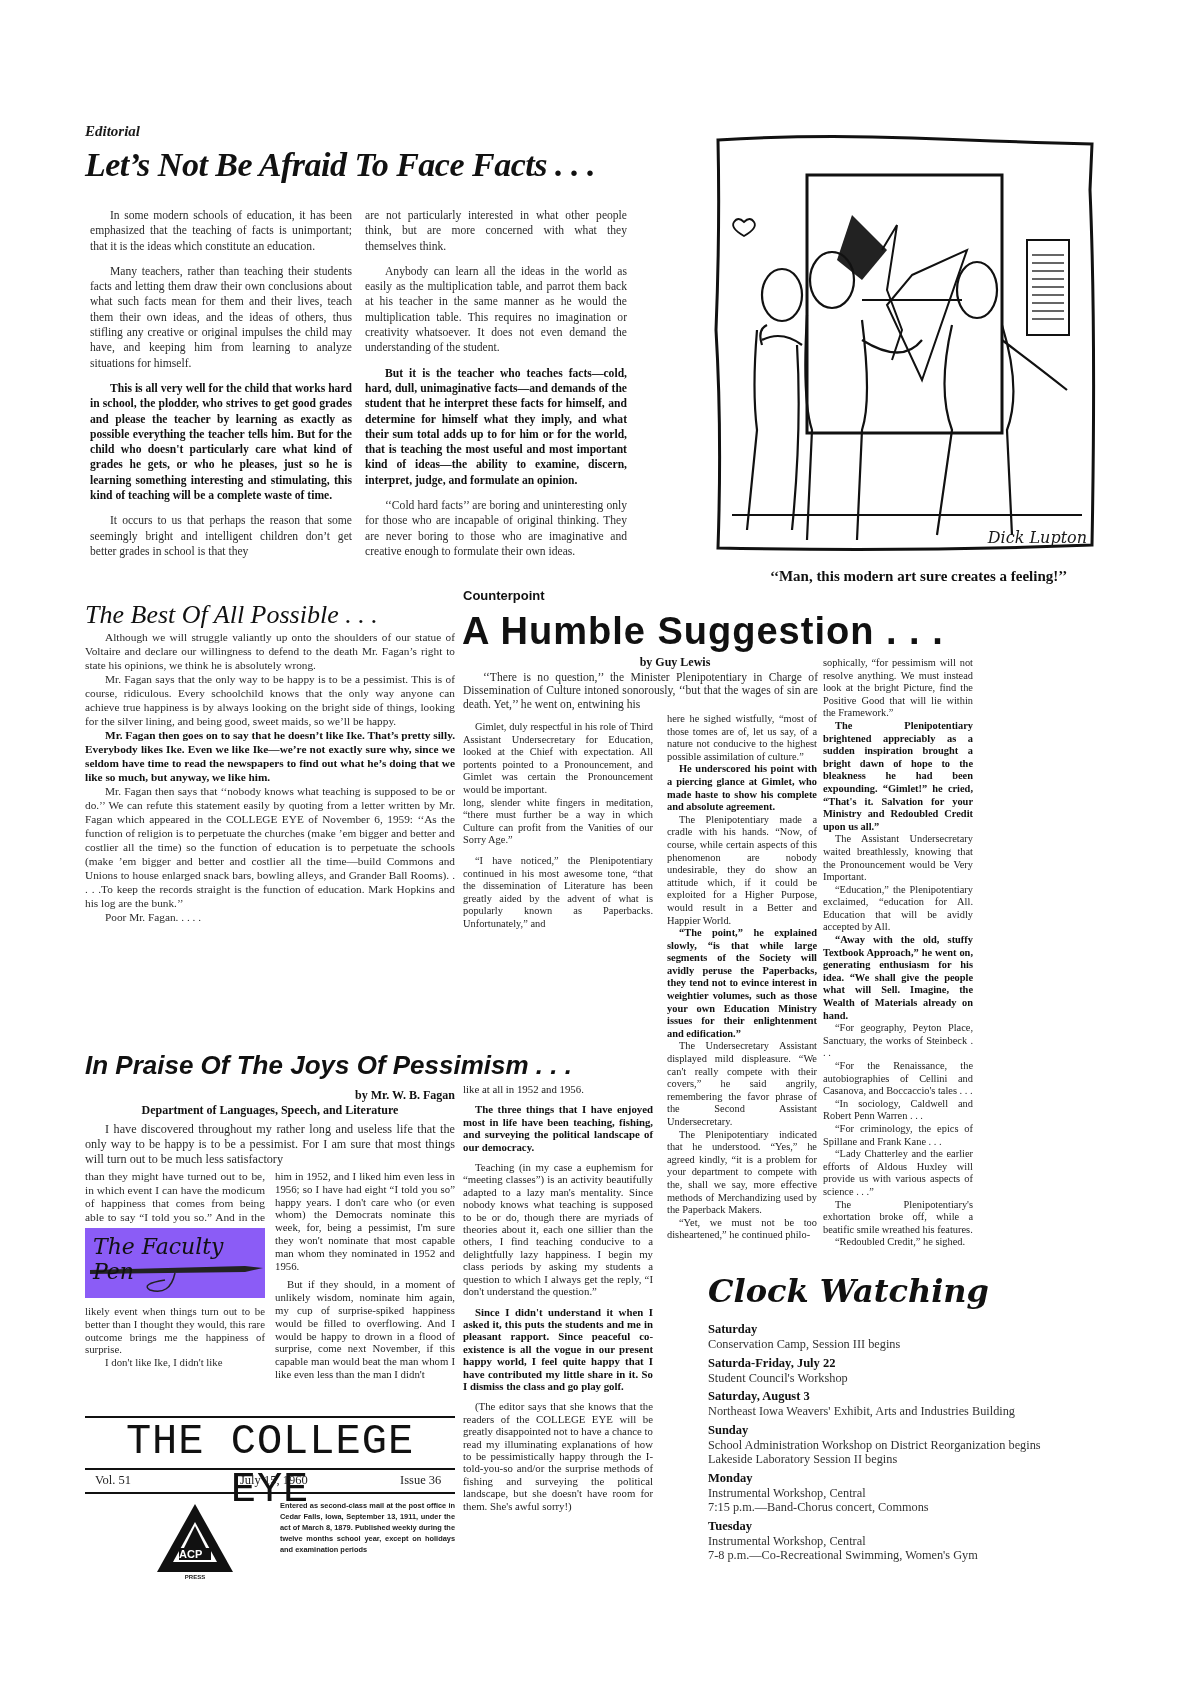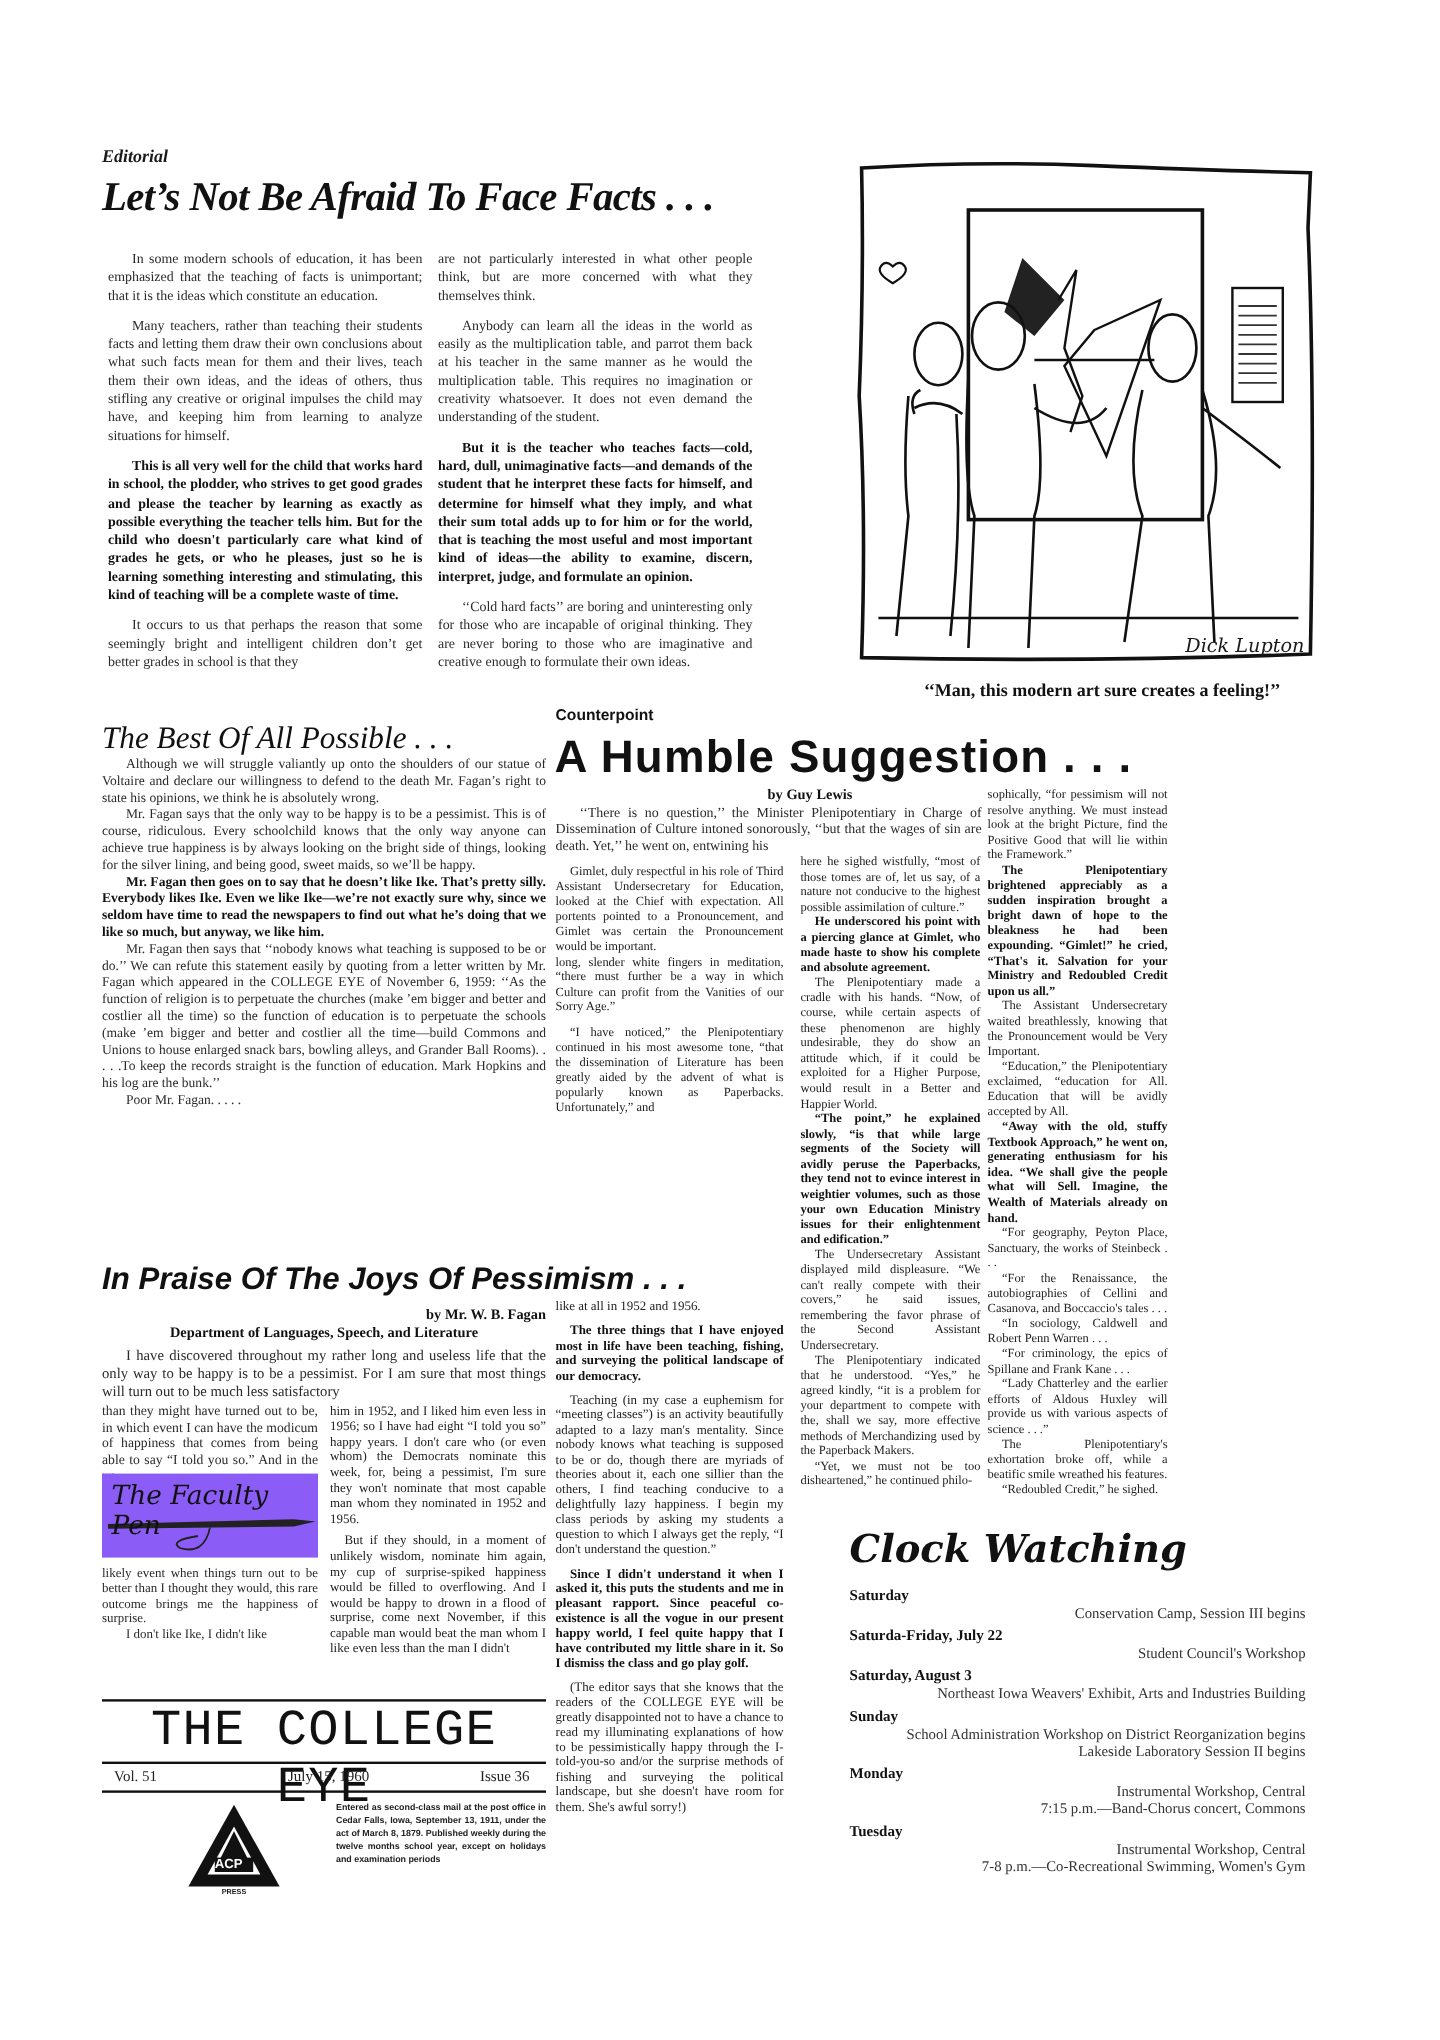--- a/index.html
+++ b/index.html
@@ -15,21 +15,21 @@
   .small-text { font-size: 10.4px; line-height: 12.6px; text-align: justify; color: #222; }
   .small-text p { text-indent: 12px; }
   .small-text p.bold { font-weight: bold; color: #111; }
   .kicker { font-style: italic; font-weight: bold; font-size: 15px; }
   .headline-italic { font-style: italic; font-size: 34px; letter-spacing: -0.5px; color: #111; }
   .headline-sans { font-family: "Liberation Sans", sans-serif; font-weight: bold; font-style: italic; color: #111; }
   .byline { font-weight: bold; font-size: 12px; text-align: center; color: #111; }
   .caption { font-weight: bold; font-size: 15px; color: #111; }
   .rule { position: absolute; background: #111; height: 2px; }
   .clock-day { font-weight: bold; font-size: 12.5px; color: #111; margin-top: 4px; }
-  .clock-line { font-size: 12.3px; color: #333; line-height: 14.5px; text-align: right; }
+  .clock-line { font-size: 12.3px; color: #333; line-height: 14.5px; }
   .masthead-title { font-family: Liberation Mono, monospace; font-size: 42px; letter-spacing: 1px; color: #111; text-align: center; }
   .masthead-meta { font-size: 12.5px; color: #222; }
   .entered { font-family: "Liberation Sans", sans-serif; font-weight: bold; font-size: 7.4px; line-height: 11px; color: #222; text-align: justify; }
 </style>
 </head>
 <body>
 
 <div class="abs kicker serif" style="left:85px; top:123px;">Editorial</div>
 <div class="abs headline-italic serif" style="left:85px; top:146px; font-weight:bold;">Let’s Not Be Afraid To Face Facts . . .</div>
 
@@ -99,23 +99,23 @@
   <p style="text-indent:20px; margin:0;">‘‘There is no question,’’ the Minister Plenipotentiary in Charge of Dissemination of Culture intoned sonorously, ‘‘but that the wages of sin are death. Yet,’’ he went on, entwining his</p>
 </div>
 <div class="abs small-text tight" style="left:463px; top:713px; width:190px;" id="cp-col1">
     <p style="margin-top: 8px;">Gimlet, duly respectful in his role of Third Assistant Undersecretary for Education, looked at the Chief with expectation. All portents pointed to a Pronouncement, and Gimlet was certain the Pronouncement would be important.</p>
     <p style="text-indent: 0px;">long, slender white fingers in meditation, “there must further be a way in which Culture can profit from the Vanities of our Sorry Age.”</p>
     <p style="margin-top: 8px;">“I have noticed,” the Plenipotentiary continued in his most awesome tone, “that the dissemination of Literature has been greatly aided by the advent of what is popularly known as Paperbacks. Unfortunately,” and</p>
   </div>
 <div class="abs small-text tight" style="left:667px; top:713px; width:150px;" id="cp-col2">
     <p style="text-indent: 0px;">here he sighed wistfully, “most of those tomes are of, let us say, of a nature not conducive to the highest possible assimilation of culture.”</p>
     <p class="bold">He underscored his point with a piercing glance at Gimlet, who made haste to show his complete and absolute agreement.</p>
-    <p>The Plenipotentiary made a cradle with his hands. “Now, of course, while certain aspects of these phenomenon are highly undesirable, they do show an attitude which, if it could be exploited for a Higher Purpose, would result in a Better and Happier World.</p>
+    <p>The Plenipotentiary made a cradle with his hands. “Now, of course, while certain aspects of this phenomenon are nobody undesirable, they do show an attitude which, if it could be exploited for a Higher Purpose, would result in a Better and Happier World.</p>
     <p class="bold">“The point,” he explained slowly, “is that while large segments of the Society will avidly peruse the Paperbacks, they tend not to evince interest in weightier volumes, such as those your own Education Ministry issues for their enlightenment and edification.”</p>
-    <p>The Undersecretary Assistant displayed mild displeasure. “We can't really compete with their covers,” he said issues, remembering the favor phrase of the Second Assistant Undersecretary.</p>
+    <p>The Undersecretary Assistant displayed mild displeasure. “We can't really compete with their covers,” he said angrily, remembering the favor phrase of the Second Assistant Undersecretary.</p>
     <p>The Plenipotentiary indicated that he understood. “Yes,” he agreed kindly, “it is a problem for your department to compete with the, shall we say, more effective methods of Merchandizing used by the Paperback Makers.</p>
     <p>“Yet, we must not be too disheartened,” he continued philo-</p>
   </div>
 <div class="abs small-text tight" style="left:823px; top:657px; width:150px;" id="cp-col3">
     <p style="text-indent: 0px;">sophically, “for pessimism will not resolve anything. We must instead look at the bright Picture, find the Positive Good that will lie within the Framework.”</p>
     <p class="bold">The Plenipotentiary brightened appreciably as a sudden inspiration brought a bright dawn of hope to the bleakness he had been expounding. “Gimlet!” he cried, “That's it. Salvation for your Ministry and Redoubled Credit upon us all.”</p>
     <p>The Assistant Undersecretary waited breathlessly, knowing that the Pronouncement would be Very Important.</p>
     <p>“Education,” the Plenipotentiary exclaimed, “education for All. Education that will be avidly accepted by All.</p>
     <p class="bold">“Away with the old, stuffy Textbook Approach,” he went on, generating enthusiasm for his idea. “We shall give the people what will Sell. Imagine, the Wealth of Materials already on hand.</p>
     <p>“For geography, Peyton Place, Sanctuary, the works of Steinbeck . . .</p>

